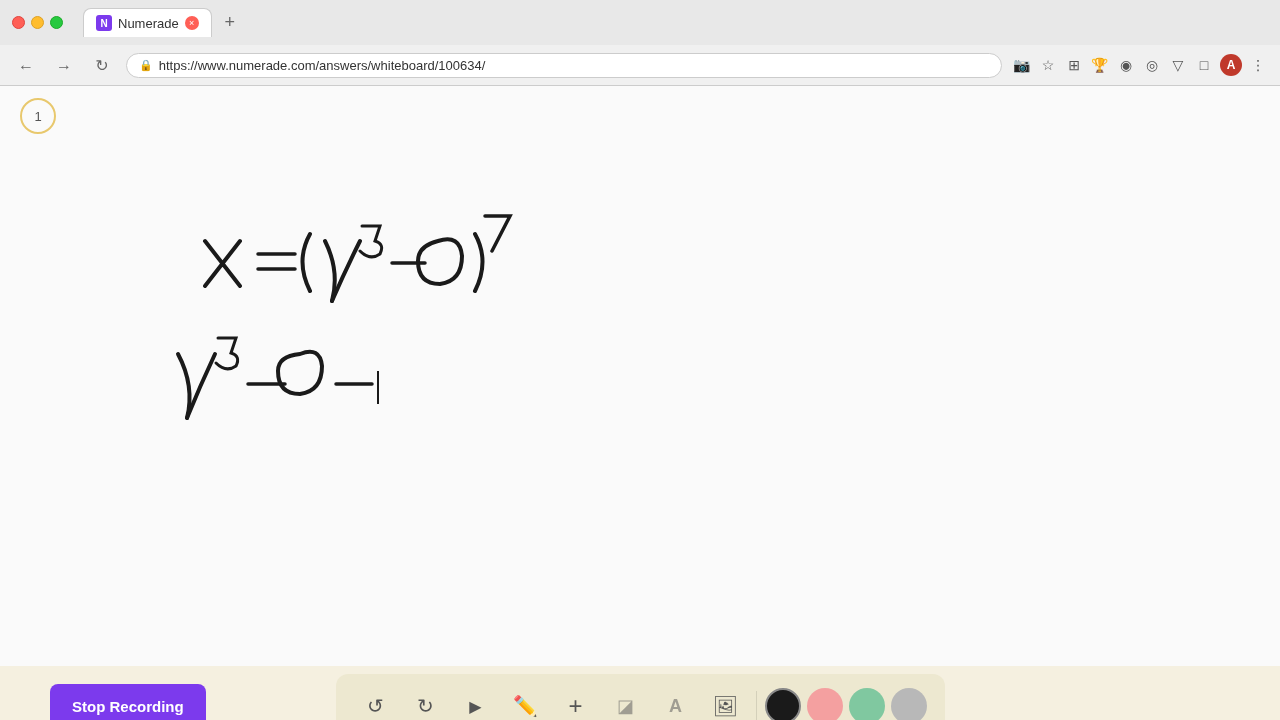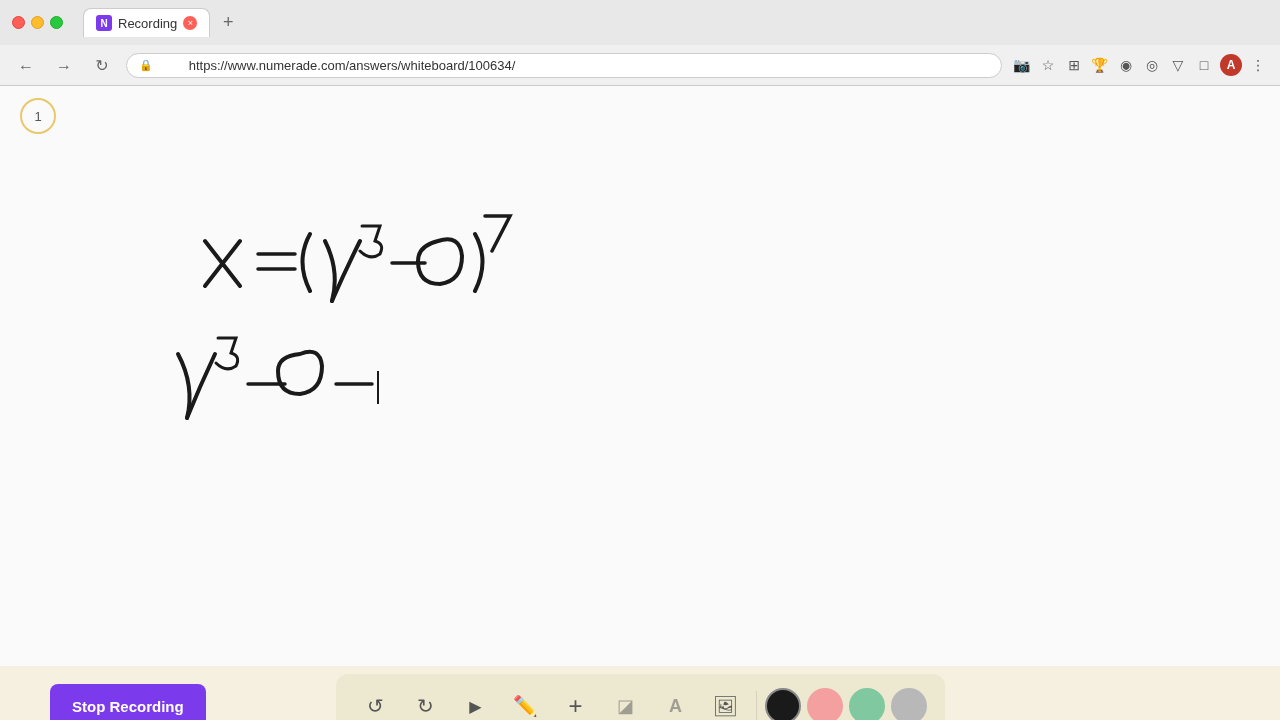--- a/index.html
+++ b/index.html
@@ -92,21 +92,21 @@
       flex: 1;
       display: flex;
       align-items: center;
       background: #fff;
       border: 1px solid #ccc;
       border-radius: 20px;
       padding: 4px 12px;
       gap: 6px;
     }
     .lock-icon { font-size: 11px; color: #666; }
-    .url-text { font-size: 13px; color: #333; flex: 1; margin-left: 30px; }
+    .url-text { font-size: 13px; color: #333; flex: 1; }
     .browser-tools {
       display: flex;
       align-items: center;
       gap: 6px;
     }
     .tool-icon {
       width: 20px;
       height: 20px;
       display: flex; align-items: center; justify-content: center;
       font-size: 14px;
@@ -222,21 +222,21 @@
       <div class="traffic-light tl-close"></div>
       <div class="traffic-light tl-min"></div>
       <div class="traffic-light tl-max"></div>
     </div>
 
     <div class="tab-bar">
       <div class="tab">
         <div class="tab-icon">
           <span style="color:white;font-size:10px;font-weight:bold;">N</span>
         </div>
-        <span>Recording</span>
+        <span>Numerade</span>
         <div class="tab-close">×</div>
       </div>
       <div class="new-tab">+</div>
     </div>
   </div>
 
   <div class="address-bar">
     <div class="nav-btn">←</div>
     <div class="nav-btn">→</div>
     <div class="nav-btn">↻</div>

